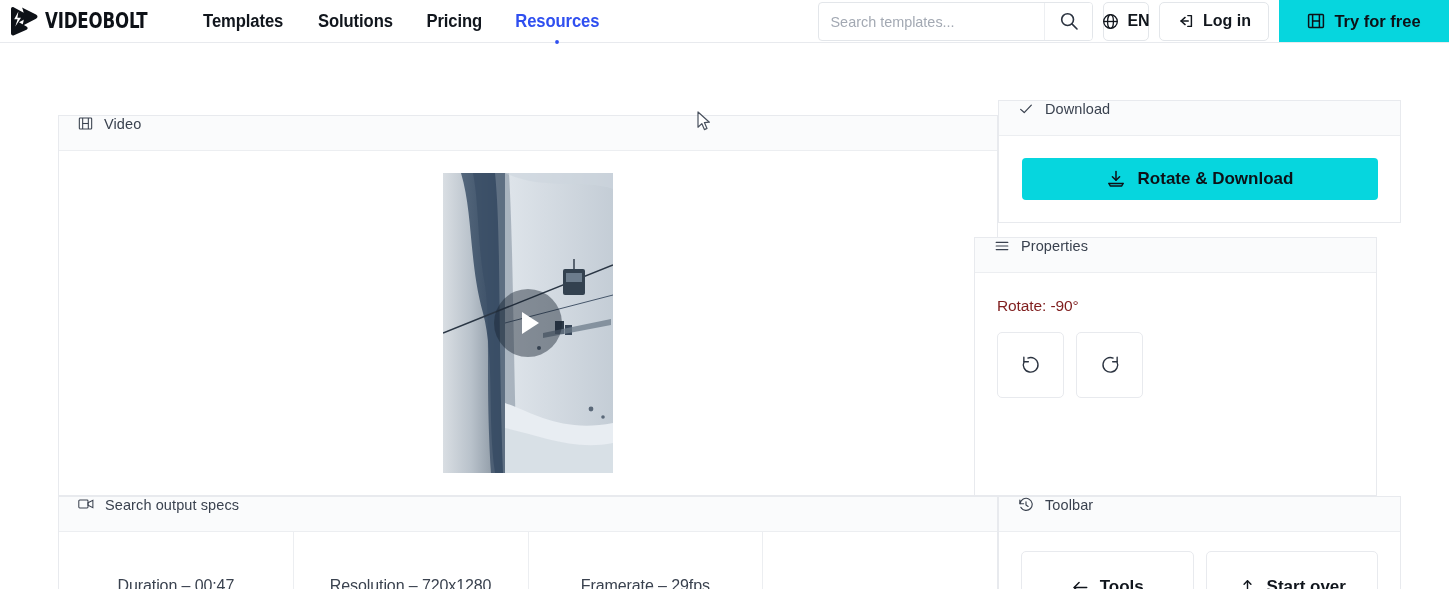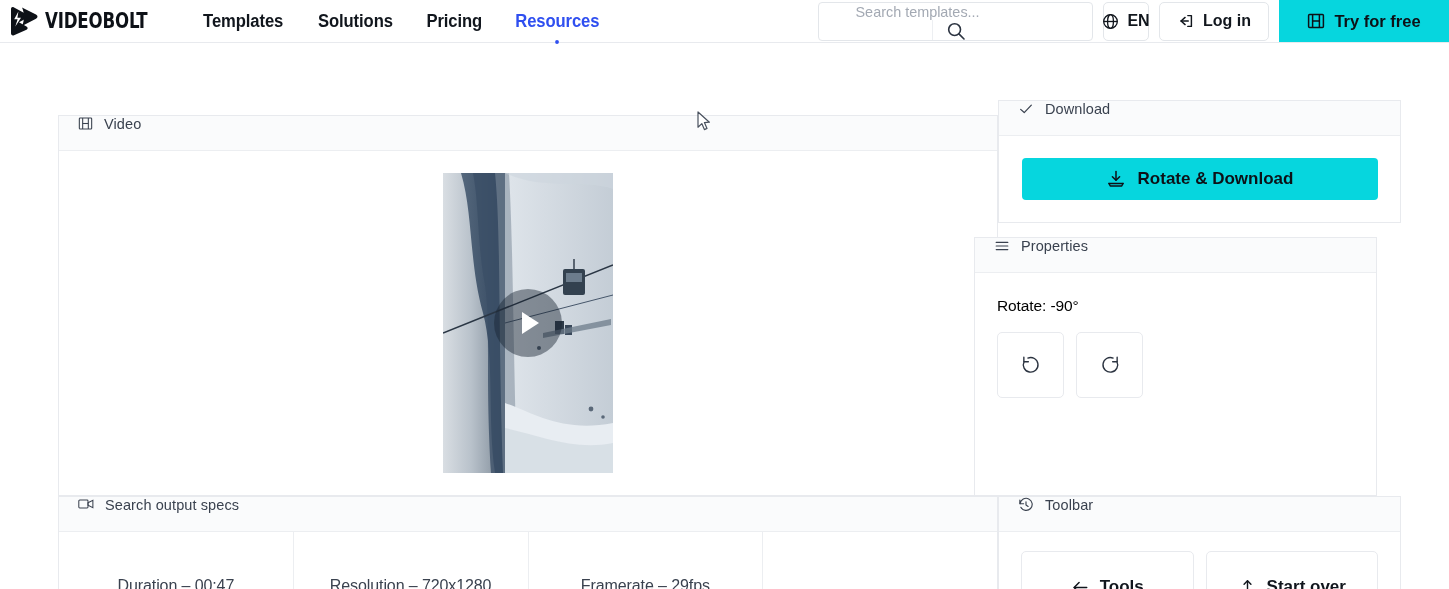--- a/index.html
+++ b/index.html
@@ -89,21 +89,20 @@
   .search-box {
     display: flex;
     align-items: center;
     width: 275px;
     height: 39px;
     border: 1px solid #e3e6ea;
     border-radius: 4px;
     background: #fff;
     margin-right: 10px;
     overflow: hidden;
-    flex-direction: column;
   }
   .search-input {
     border: none;
     outline: none;
     flex: 1;
     height: 100%;
     padding: 0 12px;
     font-size: 15px;
     font-family: "Liberation Sans", sans-serif;
     color: #3d4450;
@@ -274,21 +273,21 @@
     white-space: nowrap;
   }
 
   #properties-panel {
     left: 974px; top: 237px;
     width: 403px; height: 259px;
   }
   .props-body { padding: 24px 22px 0 22px; }
   .rotate-label {
     font-size: 15.5px;
-    color: #000000;
+    color: #7f1d1d;
     margin-bottom: 17px;
     letter-spacing: -0.1px;
   }
   .rotate-btns { display: flex; gap: 12px; }
   .rot-btn {
     width: 67px; height: 66px;
     border: 1px solid #e8eaee;
     border-radius: 5px;
     background: #fff;
     display: flex;

